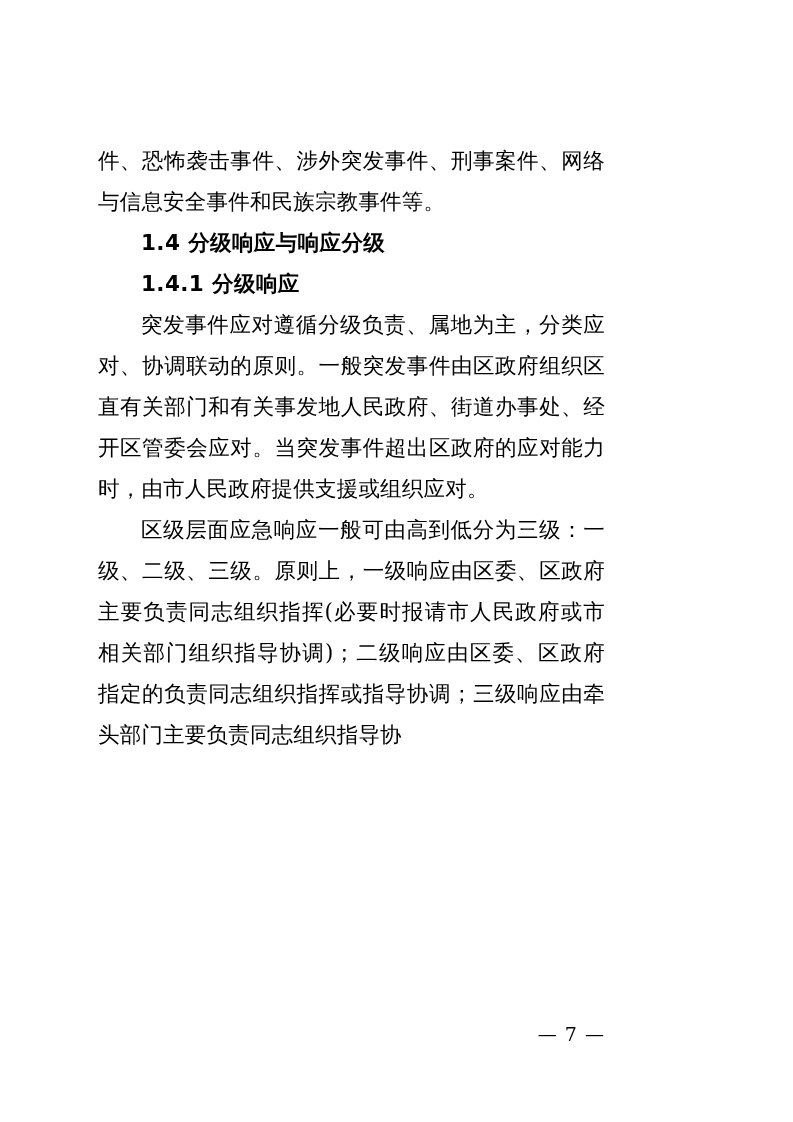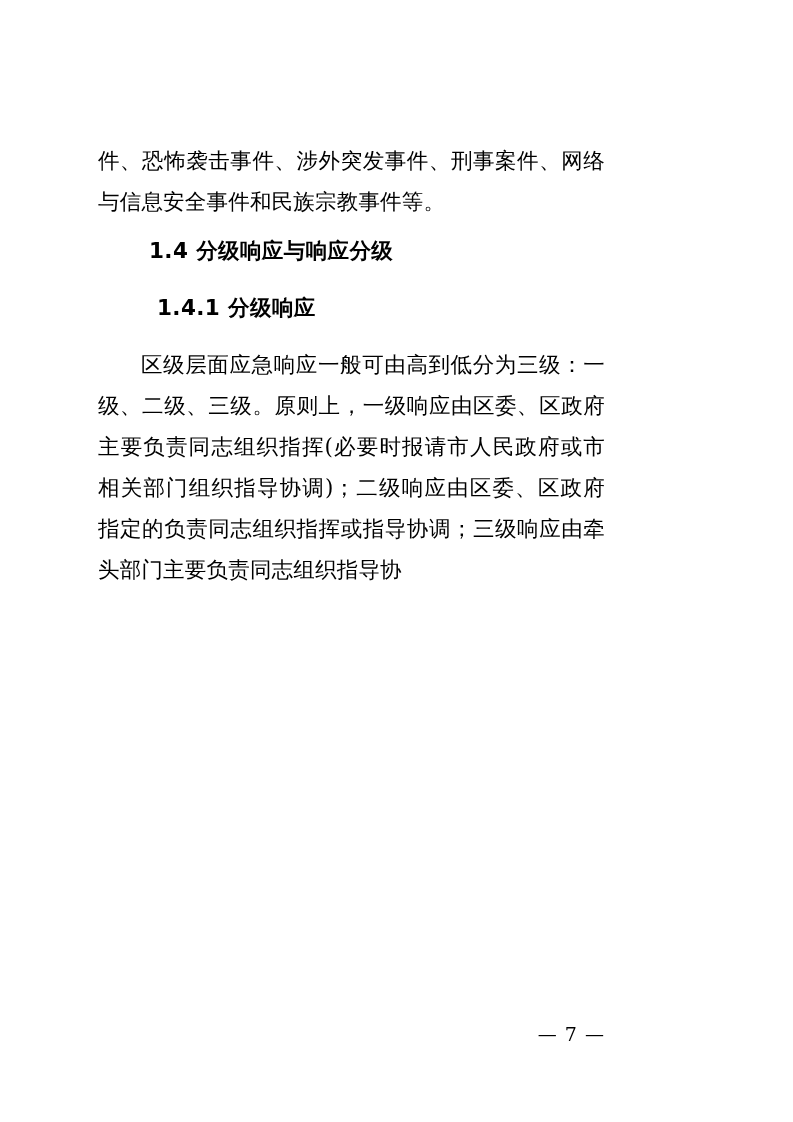--- a/index.html
+++ b/index.html
@@ -32,31 +32,31 @@
     letter-spacing: 0.2px;
   }
   p {
     margin: 0;
     padding: 0;
   }
   p.indent {
     text-indent: 2em;
   }
   h2.heading {
-    margin: 8px;
+    margin: 0;
     padding: 0;
     font-size: 21.5px;
     line-height: 41px;
     font-weight: bold;
     text-indent: 2em;
     font-family: "DejaVu Sans", "Liberation Sans", sans-serif;
     letter-spacing: 0.4px;
   }
   h3.subheading {
-    margin: 16px;
+    margin: 0;
     padding: 0;
     font-size: 21.5px;
     line-height: 41px;
     font-weight: bold;
     text-indent: 2em;
     font-family: "DejaVu Sans", "Liberation Sans", sans-serif;
     letter-spacing: 0.4px;
   }
   .page-number {
     position: absolute;
@@ -69,16 +69,17 @@
   }
 </style>
 </head>
 <body>
 
 <div class="page">
   <div class="doc-body">
     <p class="cont">件、恐怖袭击事件、涉外突发事件、刑事案件、网络与信息安全事件和民族宗教事件等。</p>
     <h2 class="heading">1.4 分级响应与响应分级</h2>
     <h3 class="subheading">1.4.1 分级响应</h3>
+    <p class="indent">突发事件应对遵循分级负责、属地为主，分类应对、协调联动的原则。一般突发事件由区政府组织区直有关部门和有关事发地人民政府、街道办事处、经开区管委会应对。当突发事件超出区政府的应对能力时，由市人民政府提供支援或组织应对。</p>
     <p class="indent">区级层面应急响应一般可由高到低分为三级：一级、二级、三级。原则上，一级响应由区委、区政府主要负责同志组织指挥(必要时报请市人民政府或市相关部门组织指导协调)；二级响应由区委、区政府指定的负责同志组织指挥或指导协调；三级响应由牵头部门主要负责同志组织指导协</p>
   </div>
   <div class="page-number">— 7 —</div>
 </div>
 
 </body></html>

